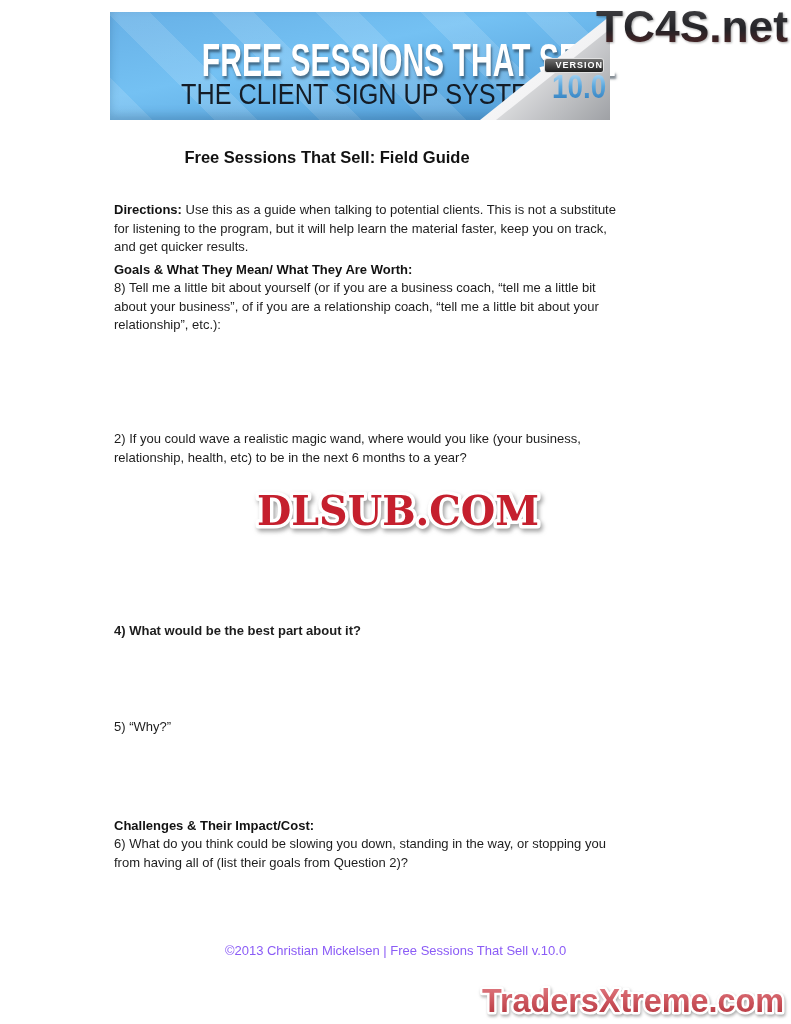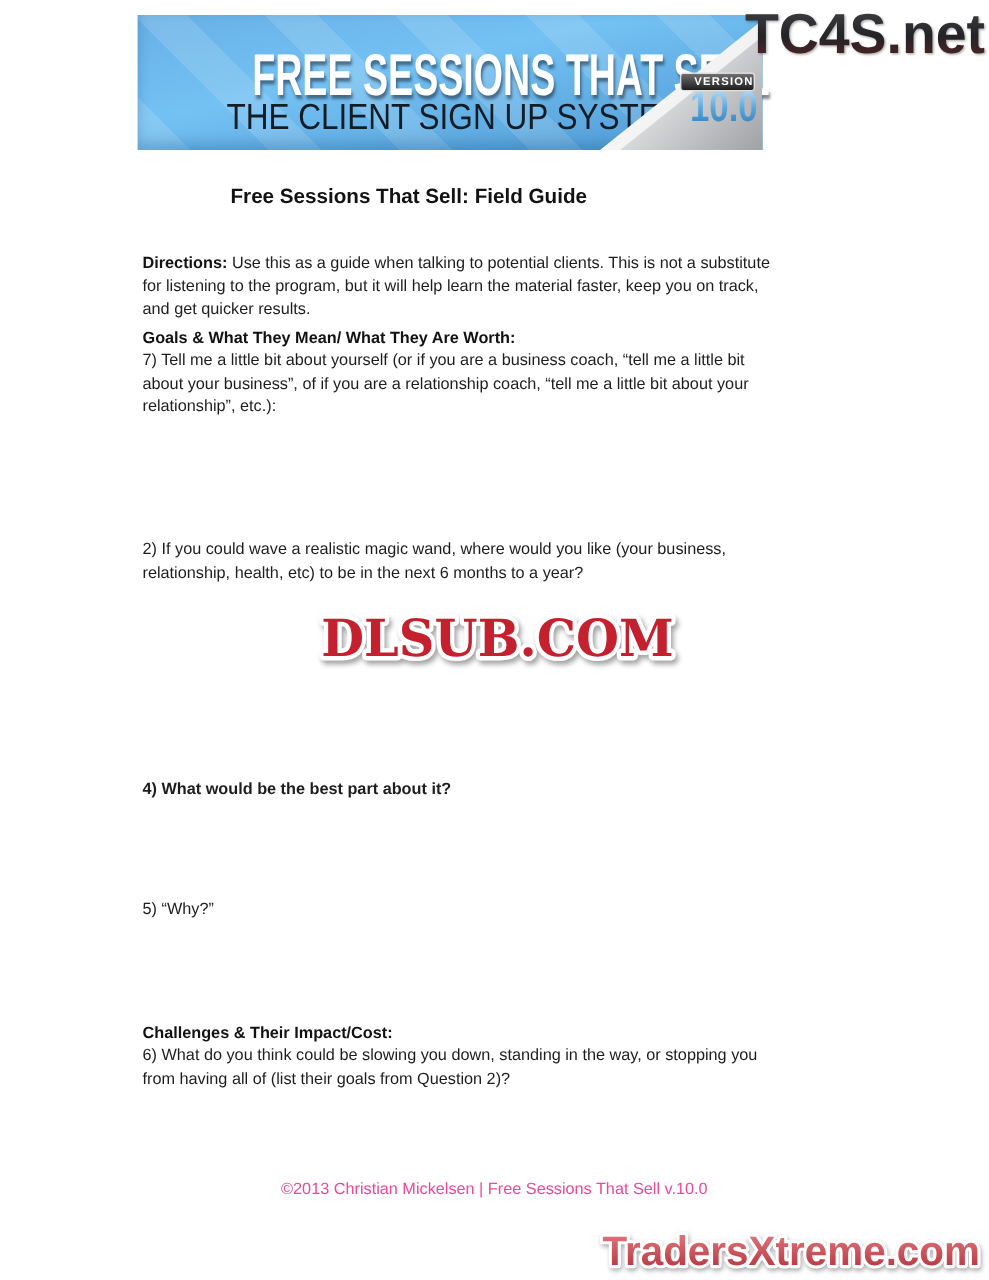--- a/index.html
+++ b/index.html
@@ -72,21 +72,21 @@
   .pos-goals      { top:248px; }
   .pos-q1         { top:266px; }
   .pos-q2         { top:417px; }
   .pos-q3         { top:512px; }
   .pos-q4         { top:609px;font-weight:bold; }
   .pos-q5         { top:705px; }
   .pos-challenges { top:804px;text-align:center; }
   .pos-q6         { top:822px; }
   .doc-footer {
     position:absolute; left:0; top:943px; width:791px; text-align:center;
-    font-size:13px; color:#ec4899;
+    font-size:13px; color:#8b5cf6;
   }
 </style>
 </head>
 <body>
 
 <div class="page">
 
   <div class="banner">
     <div class="banner-title">FREE SESSIONS THAT SELL</div>
     <div class="banner-subtitle">THE CLIENT SIGN UP SYSTEM</div>
@@ -108,21 +108,21 @@
     <text x="100" y="40" text-anchor="middle" textLength="192" lengthAdjust="spacingAndGlyphs" font-family="'Liberation Sans', sans-serif" font-size="45" font-weight="bold" fill="url(#tcgrad)">TC4S.net</text>
   </svg>
 
   <div class="doc-title">Free Sessions That Sell: Field Guide</div>
 
   <p class="body-text bold pos-goals">Goals &amp; What They Mean/ What They Are Worth:</p>
 
   <p class="body-text pos-directions"><span class="bold">Directions:</span><span> Use this as a guide when talking to potential clients. This is not a substitute
 for listening to the program, but it will help learn the material faster, keep you on track,
 and get quicker results.</span></p>
-  <p class="body-text pos-q1">7) Tell me a little bit about yourself (or if you are a business coach, “tell me a little bit
+  <p class="body-text pos-q1">8) Tell me a little bit about yourself (or if you are a business coach, “tell me a little bit
 about your business”, of if you are a relationship coach, “tell me a little bit about your
 relationship”, etc.):</p>
   <p class="body-text pos-q2">2) If you could wave a realistic magic wand, where would you like (your business,
 relationship, health, etc) to be in the next 6 months to a year?</p>
   <p class="body-text pos-q4">4) What would be the best part about it?</p>
   <p class="body-text pos-q5">5) “Why?”</p>
 
   <p class="body-text bold pos-challenges">Challenges &amp; Their Impact/Cost:</p>
   <p class="body-text pos-q6">6) What do you think could be slowing you down, standing in the way, or stopping you
 from having all of (list their goals from Question 2)?</p>

